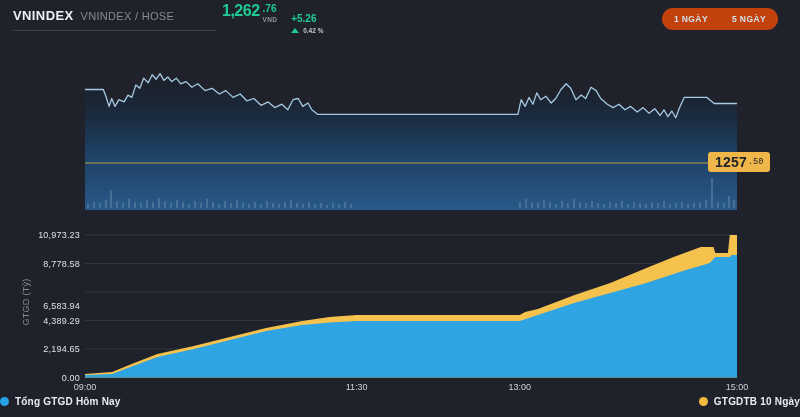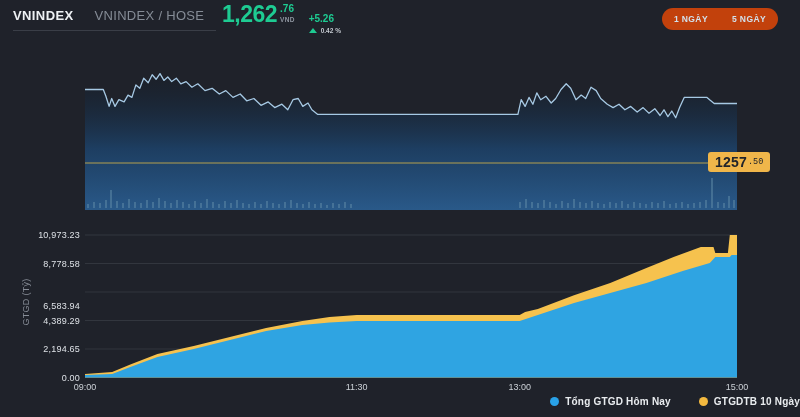--- a/index.html
+++ b/index.html
@@ -2,25 +2,25 @@
 <html><head>
 <meta charset="utf-8">
 <style>
   html,body{margin:0;padding:0;background:#1f222a;width:800px;height:417px;overflow:hidden;
     font-family:"Liberation Sans", sans-serif;-webkit-font-smoothing:antialiased;}
   .app{position:relative;width:800px;height:417px;background:#1f222a;}
 
   
   .title-block{position:absolute;left:13px;top:8px;display:flex;align-items:baseline;}
   .title{font-size:13px;font-weight:bold;color:#eef1f4;letter-spacing:.4px;}
-  .subtitle{font-size:13px;color:#858c96;margin-left:21px;letter-spacing:.3px;}
+  .subtitle{font-size:11px;color:#858c96;margin-left:7px;letter-spacing:.3px;}
   .title-divider{position:absolute;left:13px;top:30px;width:203px;height:1px;background:#3a3e47;}
 
   .price-block{position:absolute;left:222px;top:3px;display:flex;align-items:flex-start;}
-  .price-main{font-size:23px;font-weight:bold;color:#1ecb92;line-height:1;letter-spacing:-.5px;}
+  .price-main{font-size:16px;font-weight:bold;color:#1ecb92;line-height:1;letter-spacing:-.5px;}
   .price-sub{display:flex;flex-direction:column;margin-left:3px;margin-top:1px;}
   .price-dec{font-size:10px;font-weight:bold;color:#1ecb92;line-height:1;}
   .price-cur{font-size:6.5px;font-weight:bold;color:#8f96a0;margin-top:2px;letter-spacing:.3px;}
   .chg{display:flex;flex-direction:column;margin-left:14px;margin-top:11px;}
   .chg-abs{font-size:10px;font-weight:bold;color:#1ecb92;line-height:1;}
   .chg-row{display:flex;align-items:center;margin-top:3px;}
   .tri{width:0;height:0;border-left:4px solid transparent;border-right:4px solid transparent;
        border-bottom:5px solid #1ecb92;margin-right:4px;}
   .chg-pct{font-size:6.5px;font-weight:bold;color:#c3c8cf;}
 
@@ -38,21 +38,21 @@
     display:flex;align-items:center;padding:0 7px;color:#21242a;}
   .badge-main{font-size:14px;font-weight:bold;letter-spacing:.2px;}
   .badge-dec{font-size:8.5px;margin-left:1px;font-family:Liberation Mono, monospace;}
 
   .y-tick-label{position:absolute;left:6px;width:74px;text-align:right;font-size:9px;
     color:#dde1e6;letter-spacing:.2px;}
   .x-tick-label{position:absolute;width:44px;text-align:center;font-size:9px;color:#ccd1d7;top:382px;}
   .ylabel{position:absolute;left:-24px;top:297px;width:100px;text-align:center;font-size:9px;
     color:#878d97;transform:rotate(-90deg);letter-spacing:.3px;}
 
-  .legend{position:absolute;left:0;top:396px;width:800px;display:flex;justify-content:flex-end;
+  .legend{position:absolute;left:0;top:396px;width:800px;display:flex;justify-content:space-between;
     align-items:center;gap:28px;}
   .legend-item{display:flex;align-items:center;cursor:pointer;}
   .legend-dot{width:9px;height:9px;border-radius:50%;margin-right:6px;}
   .legend-label{font-size:10px;font-weight:bold;color:#e9ecef;letter-spacing:.2px;}
 </style>
 </head>
 <body>
 
 <div class="app">
 

